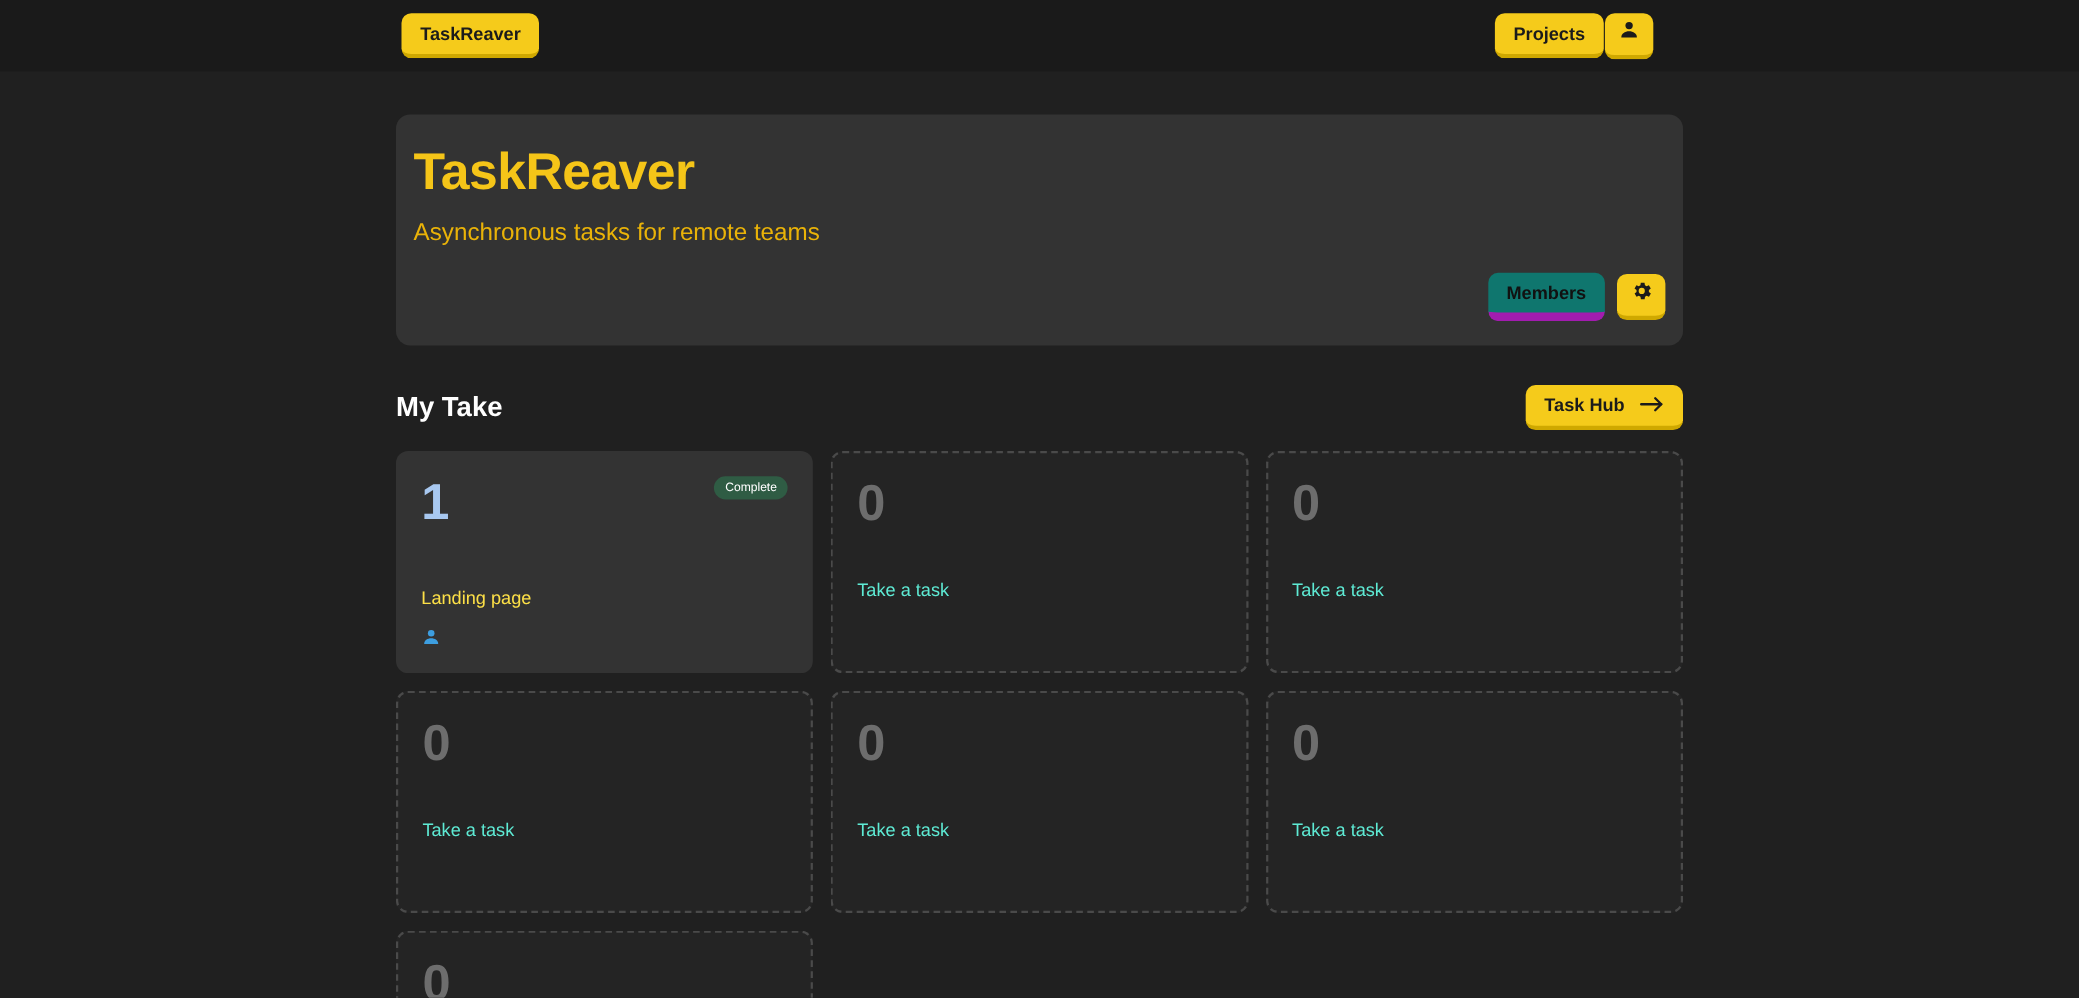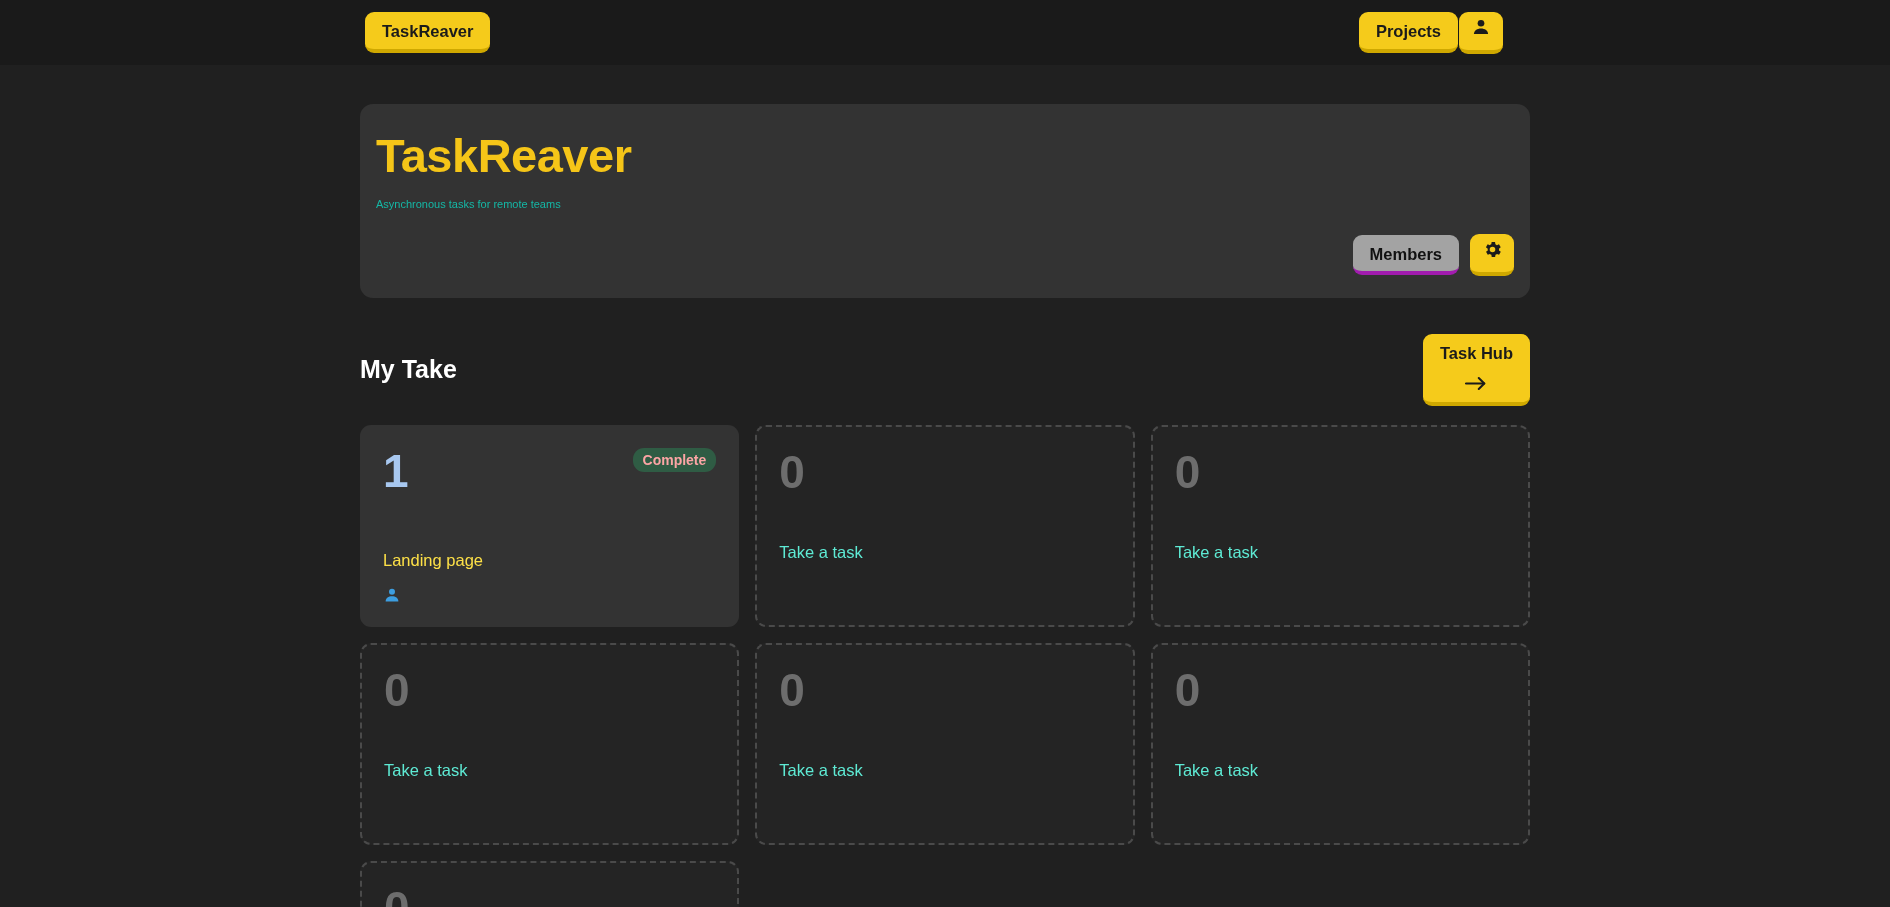--- a/index.html
+++ b/index.html
@@ -51,24 +51,24 @@
     justify-content: center;
   }
 
   .btn-icon-sq {
     width: 44px;
     height: 42px;
     padding: 0 0 3px 0;
   }
 
   .btn-blue {
-    background: #a3a3a3;
+    background: #0f766e;
     color: #111;
     border: none;
-    border-bottom: 4px solid #a21caf;
+    border-bottom: 8px solid #a21caf;
     border-radius: 9px;
     font-family: "Liberation Sans", sans-serif;
     font-weight: bold;
     font-size: 16.5px;
     padding: 10px 17px 8px 17px;
     cursor: pointer;
     line-height: 1.1;
   }
 
   
@@ -87,22 +87,22 @@
 
   .hero-title {
     color: #f5c518;
     font-size: 47px;
     font-weight: bold;
     letter-spacing: -0.5px;
     line-height: 1.08;
   }
 
   .hero-sub {
-    color: #14b8a6;
-    font-size: 11px;
+    color: #eab308;
+    font-size: 22px;
     margin-top: 16px;
   }
 
   .hero-actions {
     margin-top: 24px;
     display: flex;
     justify-content: flex-end;
     align-items: center;
     gap: 11px;
   }
@@ -119,21 +119,20 @@
     font-size: 25px;
     font-weight: bold;
     color: #ffffff;
   }
 
   .task-hub-btn {
     display: inline-flex;
     align-items: center;
     gap: 14px;
     padding: 10px 17px 8px 17px;
-    flex-direction: column;
   }
 
   
   .grid {
     margin-top: 19px;
     display: grid;
     grid-template-columns: repeat(3, 1fr);
     gap: 16px;
   }
 
@@ -177,26 +176,25 @@
     font-size: 16.5px;
     color: #5eead4;
     margin-top: 48px;
   }
 
   .badge {
     position: absolute;
     top: 22px;
     right: 22px;
     background: #2f5c44;
-    color: #fca5a5;
-    font-size: 14px;
+    color: #ffffff;
+    font-size: 11px;
     border-radius: 11px;
     padding: 4px 10px 4px 10px;
     line-height: 1.15;
-    font-weight: bold;
   }
 
   .card-foot {
     margin-top: 16px;
     display: flex;
     align-items: center;
     gap: 6px;
   }
 
   .icon { display: inline-block; vertical-align: middle; }

